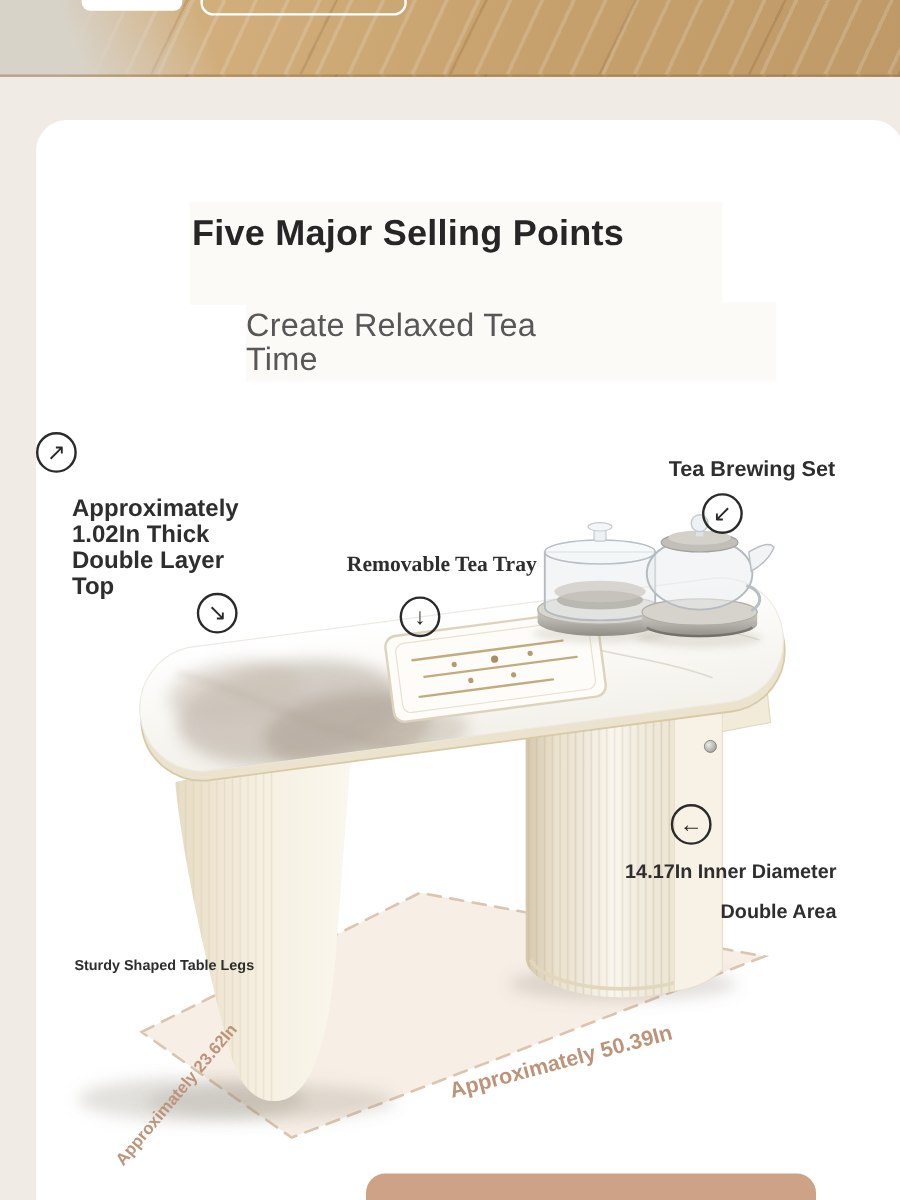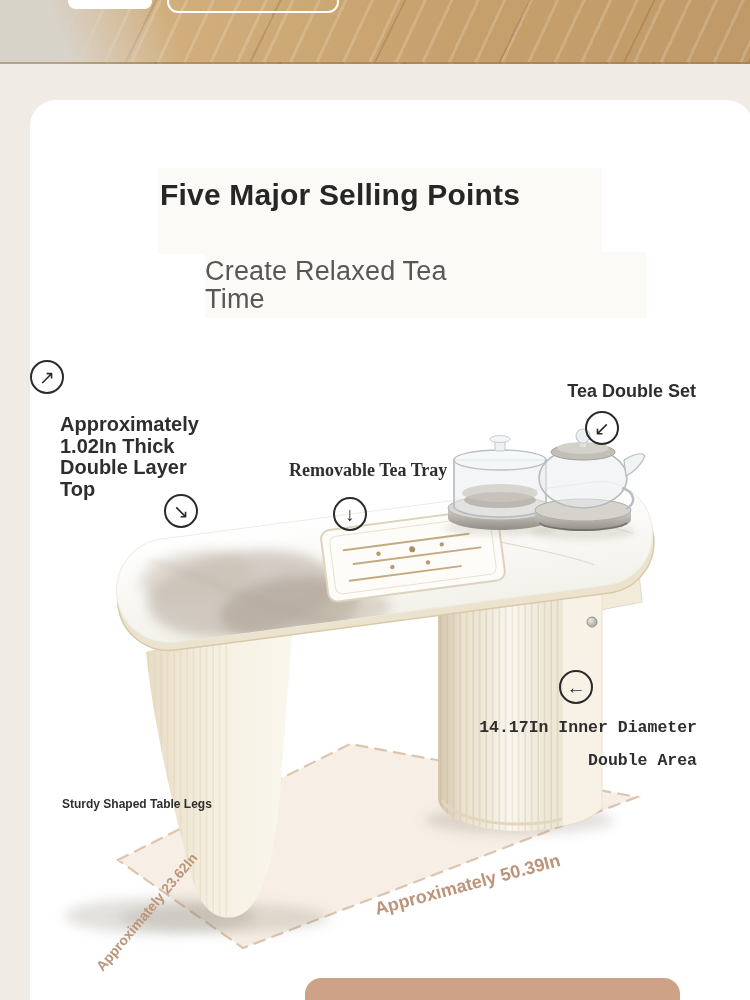--- a/index.html
+++ b/index.html
@@ -51,21 +51,21 @@
     display:flex;align-items:center;justify-content:center;
     font-size:19px;line-height:1;color:#2a2a2a;background:transparent;
   }
   .lbl-teaset{right:24px;top:21px;font-size:18px;}
   .ac-teaset{left:555px;top:51px;}
   .lbl-top{left:30px;top:54px;width:154px;font-size:20px;line-height:21.5px;}
   .ac-top{left:134px;top:134px;}
   .lbl-tray{left:259px;top:100px;font-size:18px;font-family:Liberation Serif, serif;}
   .ac-tray{left:303px;top:137px;}
   .ac-storage{left:529px;top:310px;}
-  .lbl-storage{right:23px;top:358px;font-size:16.5px;display:flex;flex-direction:column;gap:14px;text-align:right;font-family:Liberation Mono, monospace;}
+  .lbl-storage{right:23px;top:358px;font-size:16.5px;display:flex;flex-direction:column;gap:14px;text-align:right;}
   .lbl-legs{left:32px;top:437px;font-size:12px;}
   .measure{position:absolute;color:#bd9479;font-weight:700;white-space:nowrap;}
   .measure-depth{left:35px;top:528px;width:190px;font-size:14px;transform:rotate(-50deg);transform-origin:center;}
   .measure-width{left:342px;top:514px;width:195px;font-size:18px;transform:rotate(-15deg);transform-origin:center;}
   
   .cta{
     position:absolute;left:305px;top:978px;width:375px;height:60px;
     background:#cda287;border-radius:16px;
   }
 </style>
@@ -218,21 +218,21 @@
         <ellipse cx="553" cy="118" rx="44" ry="30" fill="rgba(233,237,239,0.55)" stroke="#b4bac0" stroke-width="1.6"></ellipse>
         <path d="M594,100 C604,94 612,92 615,96 C612,104 604,112 596,116 Z" fill="rgba(238,241,243,0.8)" stroke="#b8bec4" stroke-width="1.2"></path>
         <path d="M592,128 C605,132 607,143 596,149" stroke="#b8bec4" stroke-width="2.5" fill="none"></path>
         <ellipse cx="553" cy="92" rx="32" ry="8" fill="#c2bfb9" stroke="#a3a09a" stroke-width="1"></ellipse>
         <ellipse cx="553" cy="88" rx="26" ry="6" fill="#d4d1cb"></ellipse>
         <rect x="550" y="80" width="6" height="7" fill="#dfe3e5"></rect>
         <circle cx="553" cy="76" r="7" fill="#eef1f3" stroke="#c4cacd" stroke-width="1.2"></circle>
       </g>
     </svg>
 
-    <div class="callout lbl-teaset">Tea Double Set</div>
+    <div class="callout lbl-teaset">Tea Brewing Set</div>
     <div class="arrow-circle ac-teaset">↙</div>
 
     <div class="callout lbl-top">Approximately 1.02In Thick Double Layer Top</div>
     <div class="arrow-circle ac-top">↘</div>
 
     <div class="callout lbl-tray">Removable Tea Tray</div>
     <div class="arrow-circle ac-tray">↓</div>
 
     <div class="arrow-circle ac-storage">←</div>
     <div class="callout lbl-storage">

